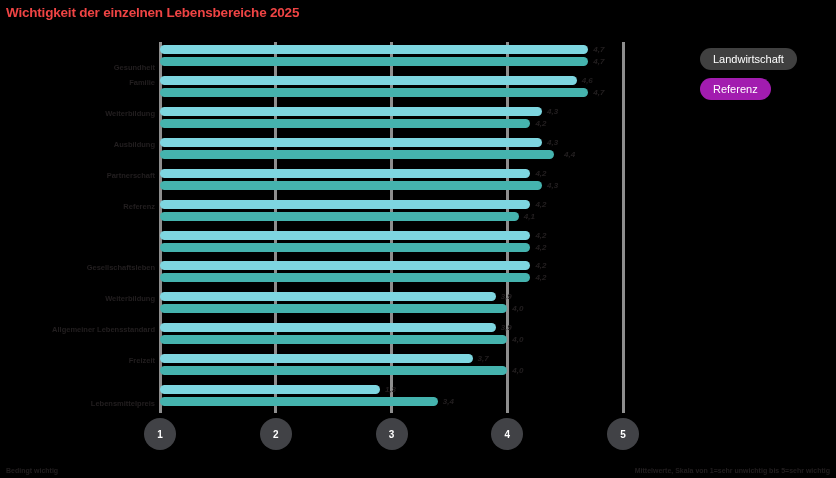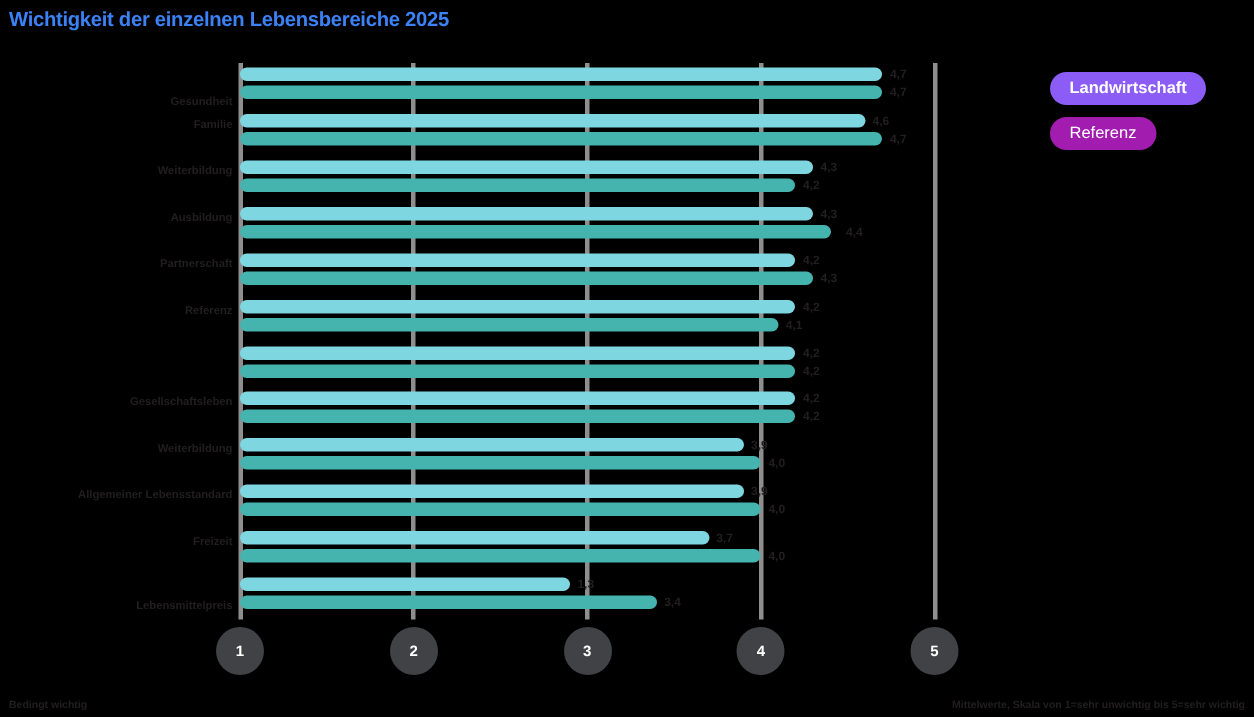--- a/index.html
+++ b/index.html
@@ -6,37 +6,37 @@
   body{
     width:836px;height:478px;background:#000;overflow:hidden;
     font-family:"Liberation Sans", sans-serif;
     position:relative;
     -webkit-font-smoothing:antialiased;
   }
   #chart-root{position:absolute;inset:0;}
 
   .title{
     position:absolute;left:6px;top:5px;
-    font-size:13.5px;font-weight:bold;color:#3b82f6;
+    font-size:13.5px;font-weight:bold;color:#ef4444;
     letter-spacing:-0.2px;white-space:nowrap;
   }
 
   
   .plot{position:absolute;left:160px;top:42px;width:463px;height:371px;}
   .gridline{position:absolute;top:0;bottom:0;width:3px;background:#8e8e8e;}
   .gridline.last{background:#8e8e8e;}
 
   .rows{position:absolute;left:0;top:0;right:0;bottom:0;}
   .row{position:absolute;left:0;right:0;}
   .bar{position:absolute;height:9px;border-radius:5px;}
   .bar.s0{background:#7ed6e0;top:0;}
   .bar.s1{background:#45b3ae;top:12px;}
   .bar-value{
     position:absolute;font-size:8px;font-weight:bold;color:#231f20;
-    white-space:nowrap;line-height:9px;
+    white-space:nowrap;line-height:9px;font-style:italic;
   }
   .bar-value.v0{top:0;}
   .bar-value.v1{top:12px;}
 
   .cat-label{
     position:absolute;right:0;width:150px;text-align:right;
     font-size:7.5px;font-weight:bold;color:#231f20;
     line-height:8.5px;white-space:pre-line;
   }
   .cat-wrap{position:absolute;left:0;top:42px;width:155px;height:371px;}
@@ -173,18 +173,18 @@
   </div>
 
   <div class="axis">
       <div class="axis-tick" style="left: 0px;">1</div>
       <div class="axis-tick" style="left: 115.75px;">2</div>
       <div class="axis-tick" style="left: 231.5px;">3</div>
       <div class="axis-tick" style="left: 347.25px;">4</div>
       <div class="axis-tick" style="left: 463px;">5</div>
     </div>
 
-  <div class="legend"><div class="legend-pill l0" style="background: #8b5cf6; font-weight: bold;">Landwirtschaft</div><br><div class="legend-pill l1" style="background: #a21caf;">Referenz</div><br></div>
+  <div class="legend"><div class="legend-pill l0" style="background: #404040;">Landwirtschaft</div><br><div class="legend-pill l1" style="background: #a21caf;">Referenz</div><br></div>
 
   <div class="footnote left">Bedingt wichtig</div>
   <div class="footnote right">Mittelwerte, Skala von 1=sehr unwichtig bis 5=sehr wichtig</div>
 
 </div>
 
 </body></html>

